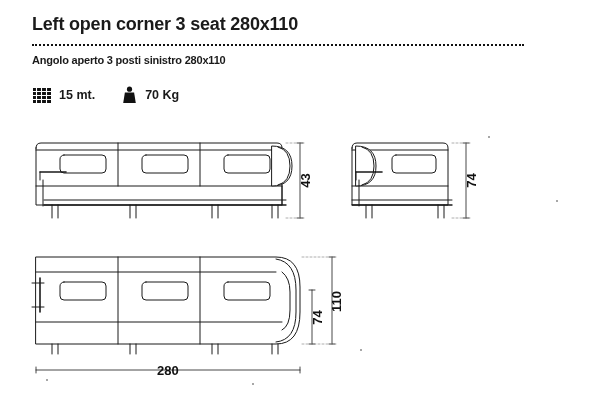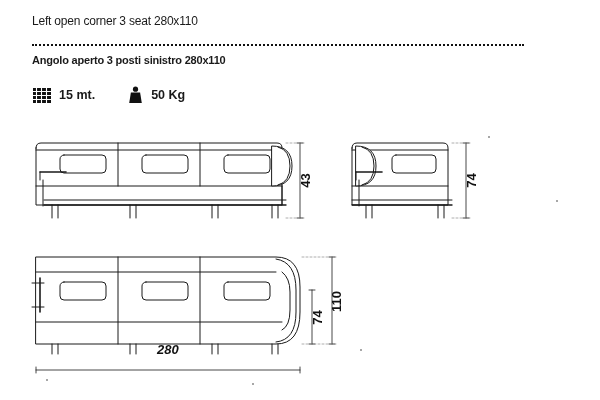--- a/index.html
+++ b/index.html
@@ -18,22 +18,22 @@
   .sheet {
     position: absolute;
     inset: 0;
   }
 
   
   .title-en {
     position: absolute;
     left: 32px;
     top: 14px;
-    font-size: 12px;
-    font-weight: normal;
+    font-size: 18px;
+    font-weight: bold;
     letter-spacing: -0.2px;
     white-space: nowrap;
   }
   .dotted-rule {
     position: absolute;
     left: 32px;
     top: 44px;
     width: 492px;
     height: 0;
     border-top: 2px dotted #111;
@@ -48,21 +48,21 @@
     white-space: nowrap;
   }
 
   
   .specs {
     position: absolute;
     left: 32px;
     top: 86px;
     display: flex;
     align-items: center;
-    gap: 10px;
+    gap: 4px;
     font-size: 12.5px;
   }
   .spec {
     display: flex;
     align-items: center;
     margin-right: 22px;
   }
   .spec .glyph {
     display: inline-block;
     margin-right: 7px;
@@ -135,21 +135,21 @@
 
     <div class="spec">
       <span class="glyph">
         <svg width="17" height="18" viewBox="0 0 17 18">
           <g fill="#111">
             <circle cx="8.5" cy="3.2" r="2.6"></circle>
             <path d="M2.2 17 L3.9 6.6 H13.1 L14.8 17 Z"></path>
           </g>
         </svg>
       </span>
-      <span class="val">50 Kg</span>
+      <span class="val">70 Kg</span>
     </div>
 
   </div>
 
   <div class="draw">
     <svg width="600" height="400" viewBox="0 0 600 400" xmlns="http://www.w3.org/2000/svg">
       <g fill="none" stroke="#1a1a1a" stroke-width="1" stroke-linejoin="round" stroke-linecap="round">
 
         <g>
 
@@ -288,21 +288,21 @@
         </g>
 
       </g>
     </svg>
   </div>
 
   <div class="dim vert" style="left:298px; top:173px;">43</div>
   <div class="dim vert" style="left:464px; top:173px;">74</div>
   <div class="dim vert" style="left:310px; top:310px;">74</div>
   <div class="dim vert" style="left:326px; top:294px;">110</div>
-  <div class="dim" style="left:157px; top:342px;font-style:italic;">280</div>
+  <div class="dim" style="left:157px; top:363px;">280</div>
 
   <div class="dot" style="left:488px; top:136px;"></div>
   <div class="dot" style="left:556px; top:200px;"></div>
   <div class="dot" style="left:360px; top:349px;"></div>
   <div class="dot" style="left:46px; top:379px;"></div>
   <div class="dot" style="left:252px; top:383px;"></div>
 
 </div>
 
 </body></html>

